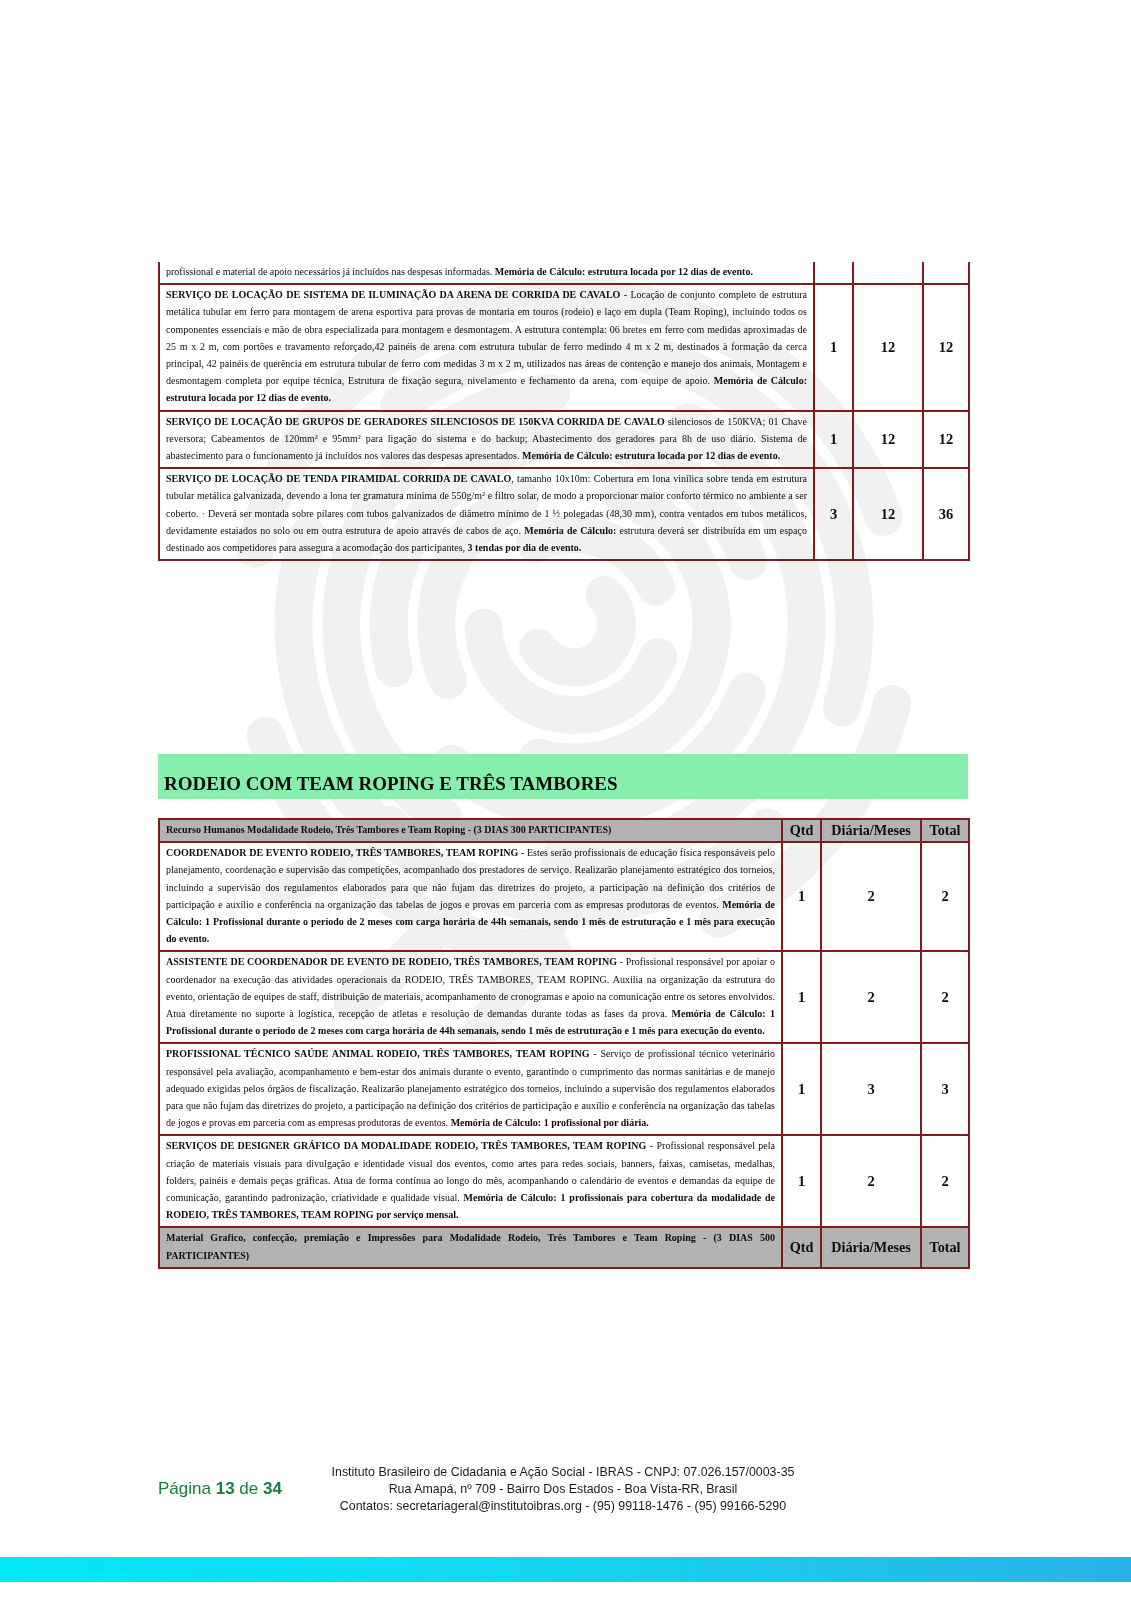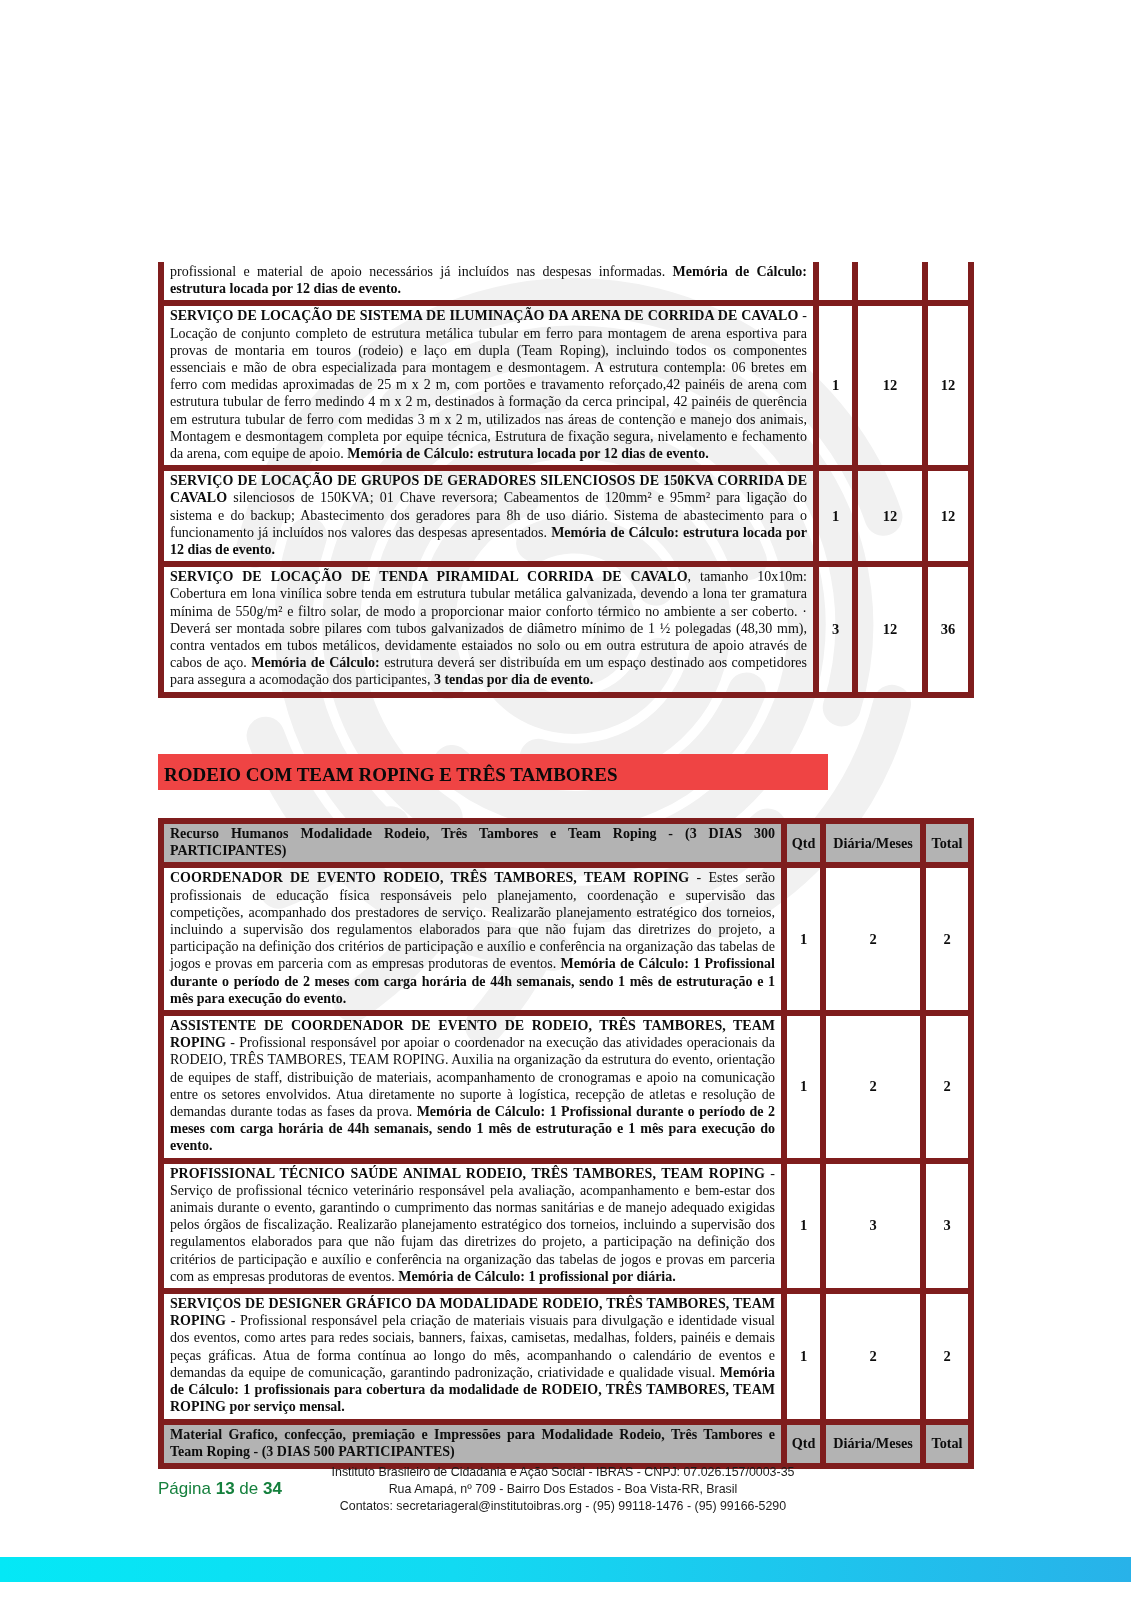--- a/index.html
+++ b/index.html
@@ -24,40 +24,40 @@
     color:#57585a; letter-spacing:1px; margin-top:-4px;
   }
   .brand sup { font-size:15px; font-weight:400; vertical-align:28px; letter-spacing:0; }
   .subtitle {
     font-family:"Liberation Sans", sans-serif;
     font-size:12.3px; line-height:1.22; color:#6c6d70; margin-top:5px;
   }
 
   
   table { border-collapse:collapse; table-layout:fixed; width:810px; background:transparent; }
-  td { border:6px solid #7f1d1d; vertical-align:top; }
+  td { border:2px solid #7f1d1d; vertical-align:top; }
   td.desc {
     text-align:justify; padding:1px 6px 3px 6px;
-    font-size:14px; line-height:17.2px;
+    font-size:10px; line-height:17.2px;
   }
   td.num {
     text-align:center; vertical-align:middle;
     font-weight:bold; font-size:14.5px; padding:0 2px;
   }
   tr.header-row td { background:#b3b3b3; }
   tr.header-row td.desc { font-weight:normal; }
   tr.header-row td.num { font-size:14.2px; }
   .tbl1 { position:absolute; top:262px; left:158px; }
   .tbl1, .tbl1 tr:first-child td { border-top:none; }
   .tbl2 { position:absolute; top:818px; left:158px; }
 
   
   .section-bar {
-    position:absolute; top:754px; left:158px; width:670px; box-sizing:border-box;
-    background:#ef4444; padding:11px 6px 4px 6px;
+    position:absolute; top:754px; left:158px; width:810px; box-sizing:border-box;
+    background:#86efac; padding:20px 6px 4px 6px;
     font-weight:bold; font-size:19px; line-height:1.1; color:#0a0a0a;
   }
 
   
   .footer-text {
     position:absolute; top:1464px; left:158px; width:810px;
     text-align:center;
     font-family:"Liberation Sans", sans-serif;
     font-size:12.4px; line-height:16.8px; color:#1b1b1b;
   }

